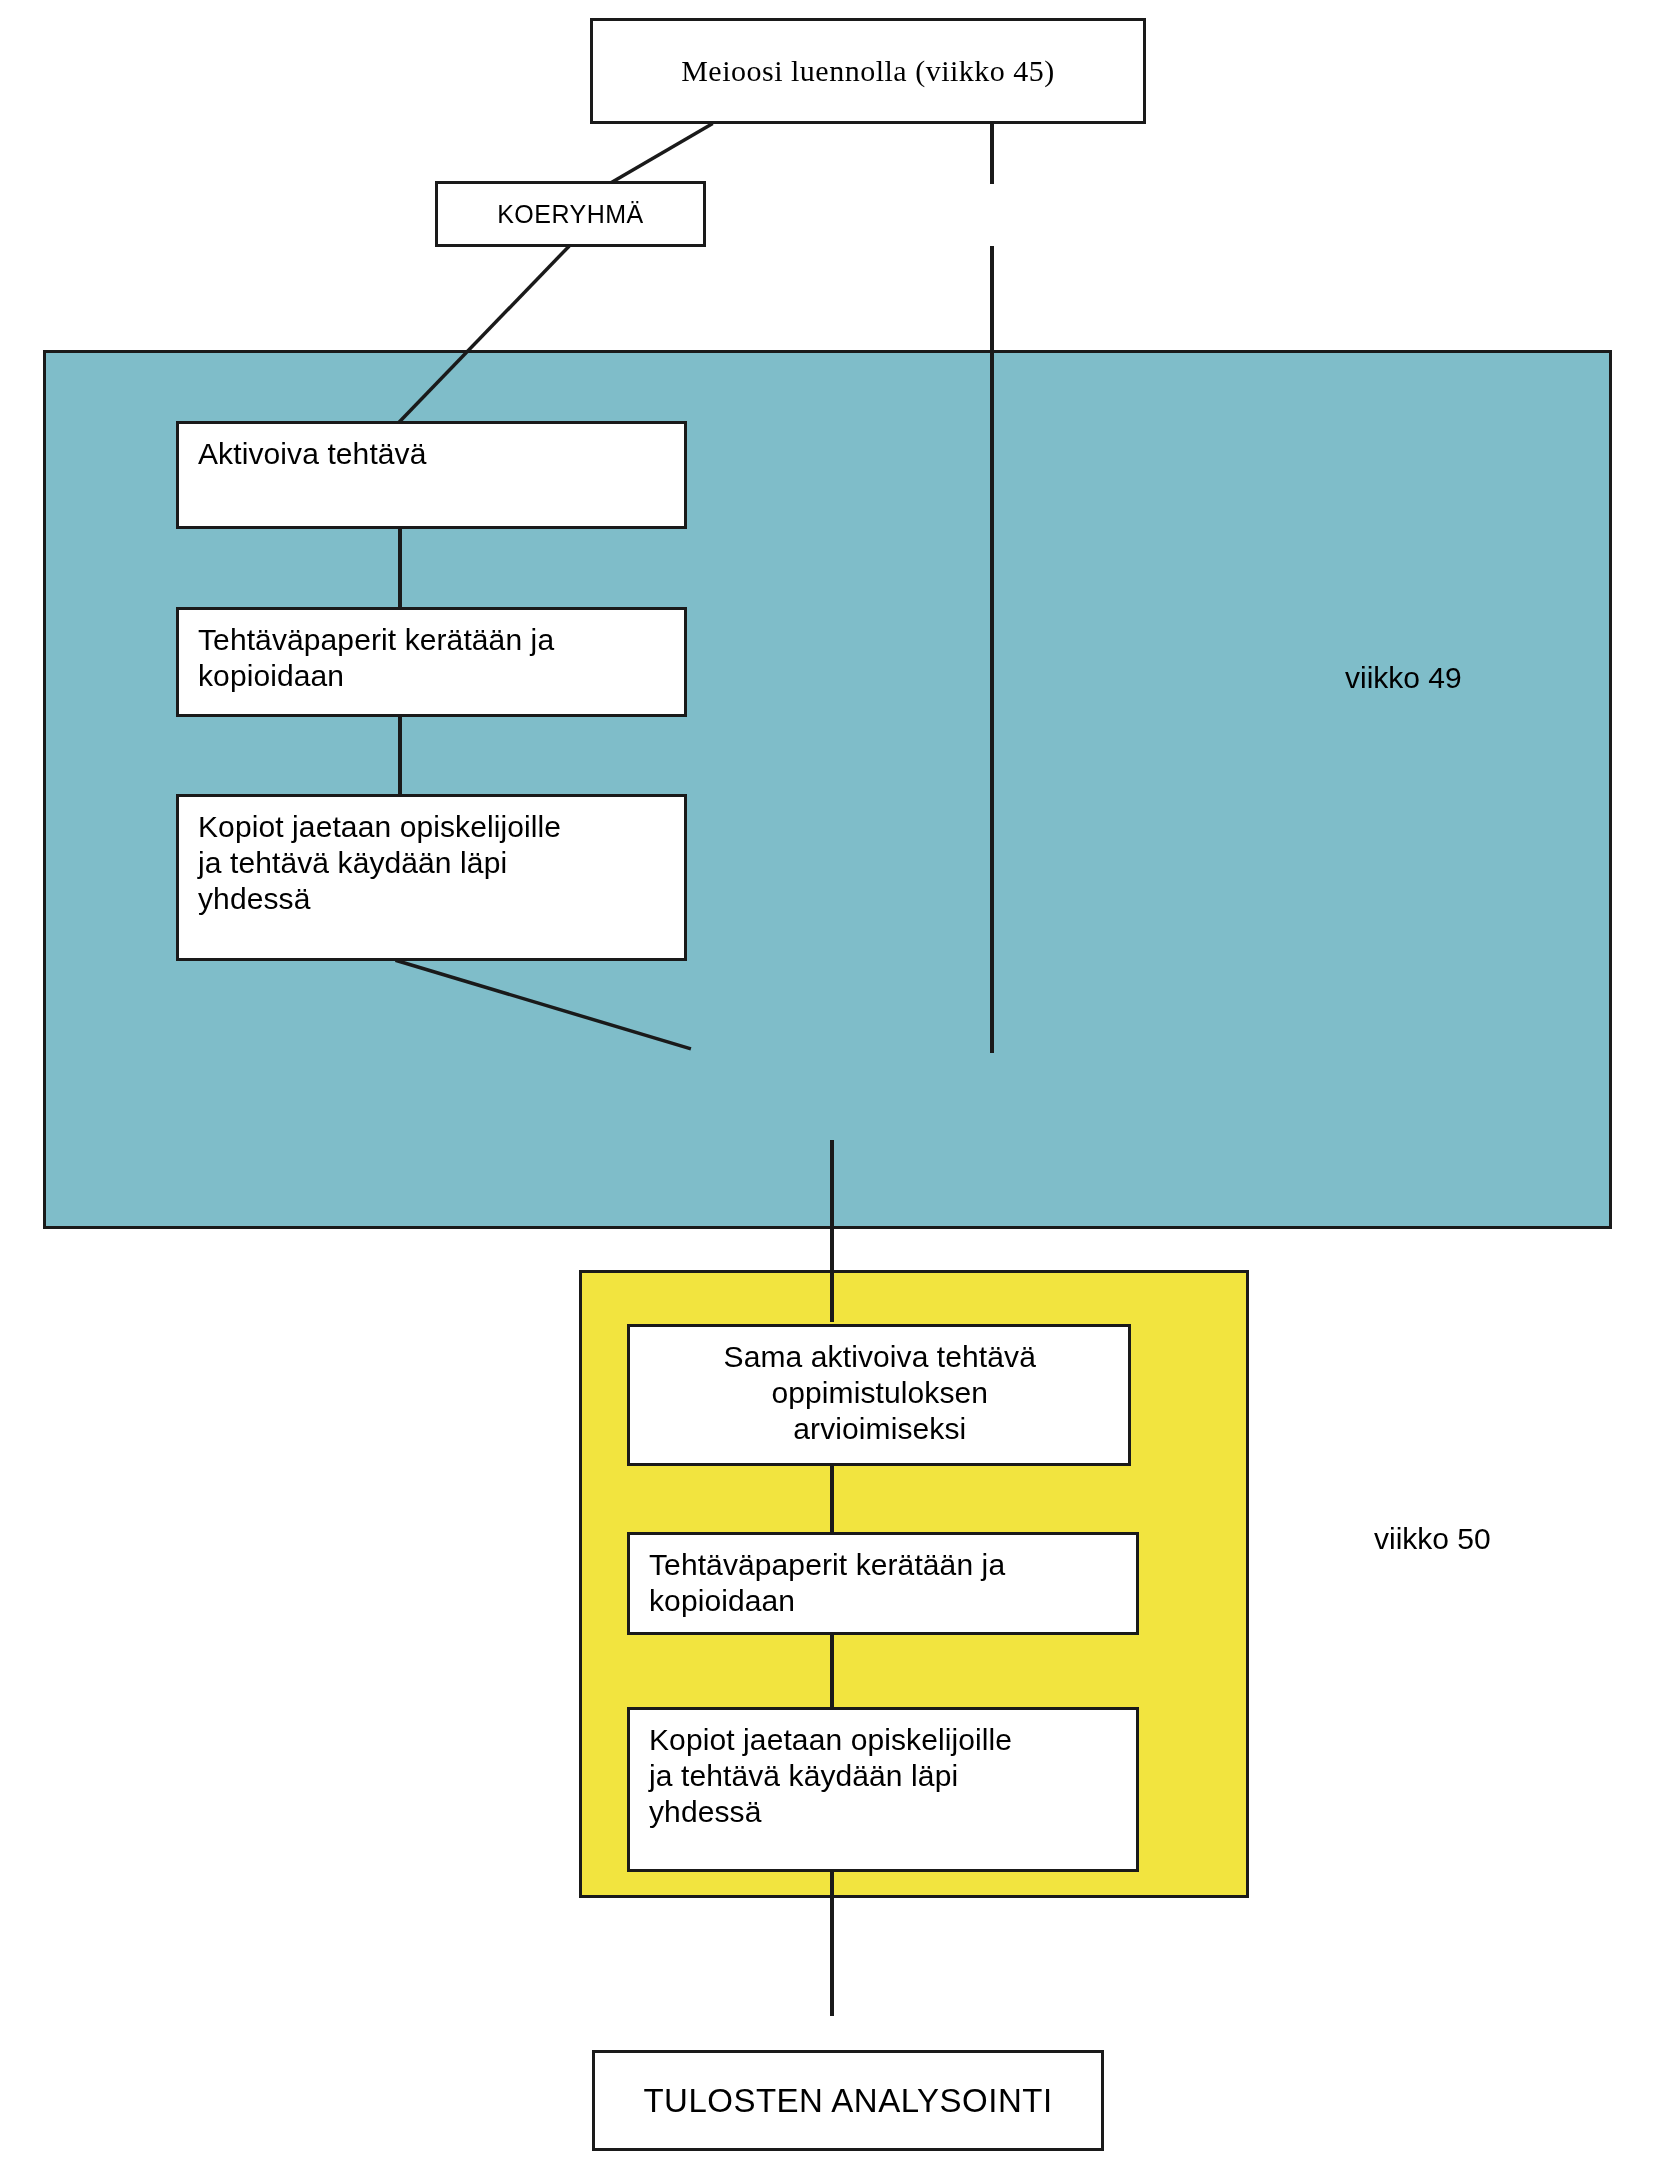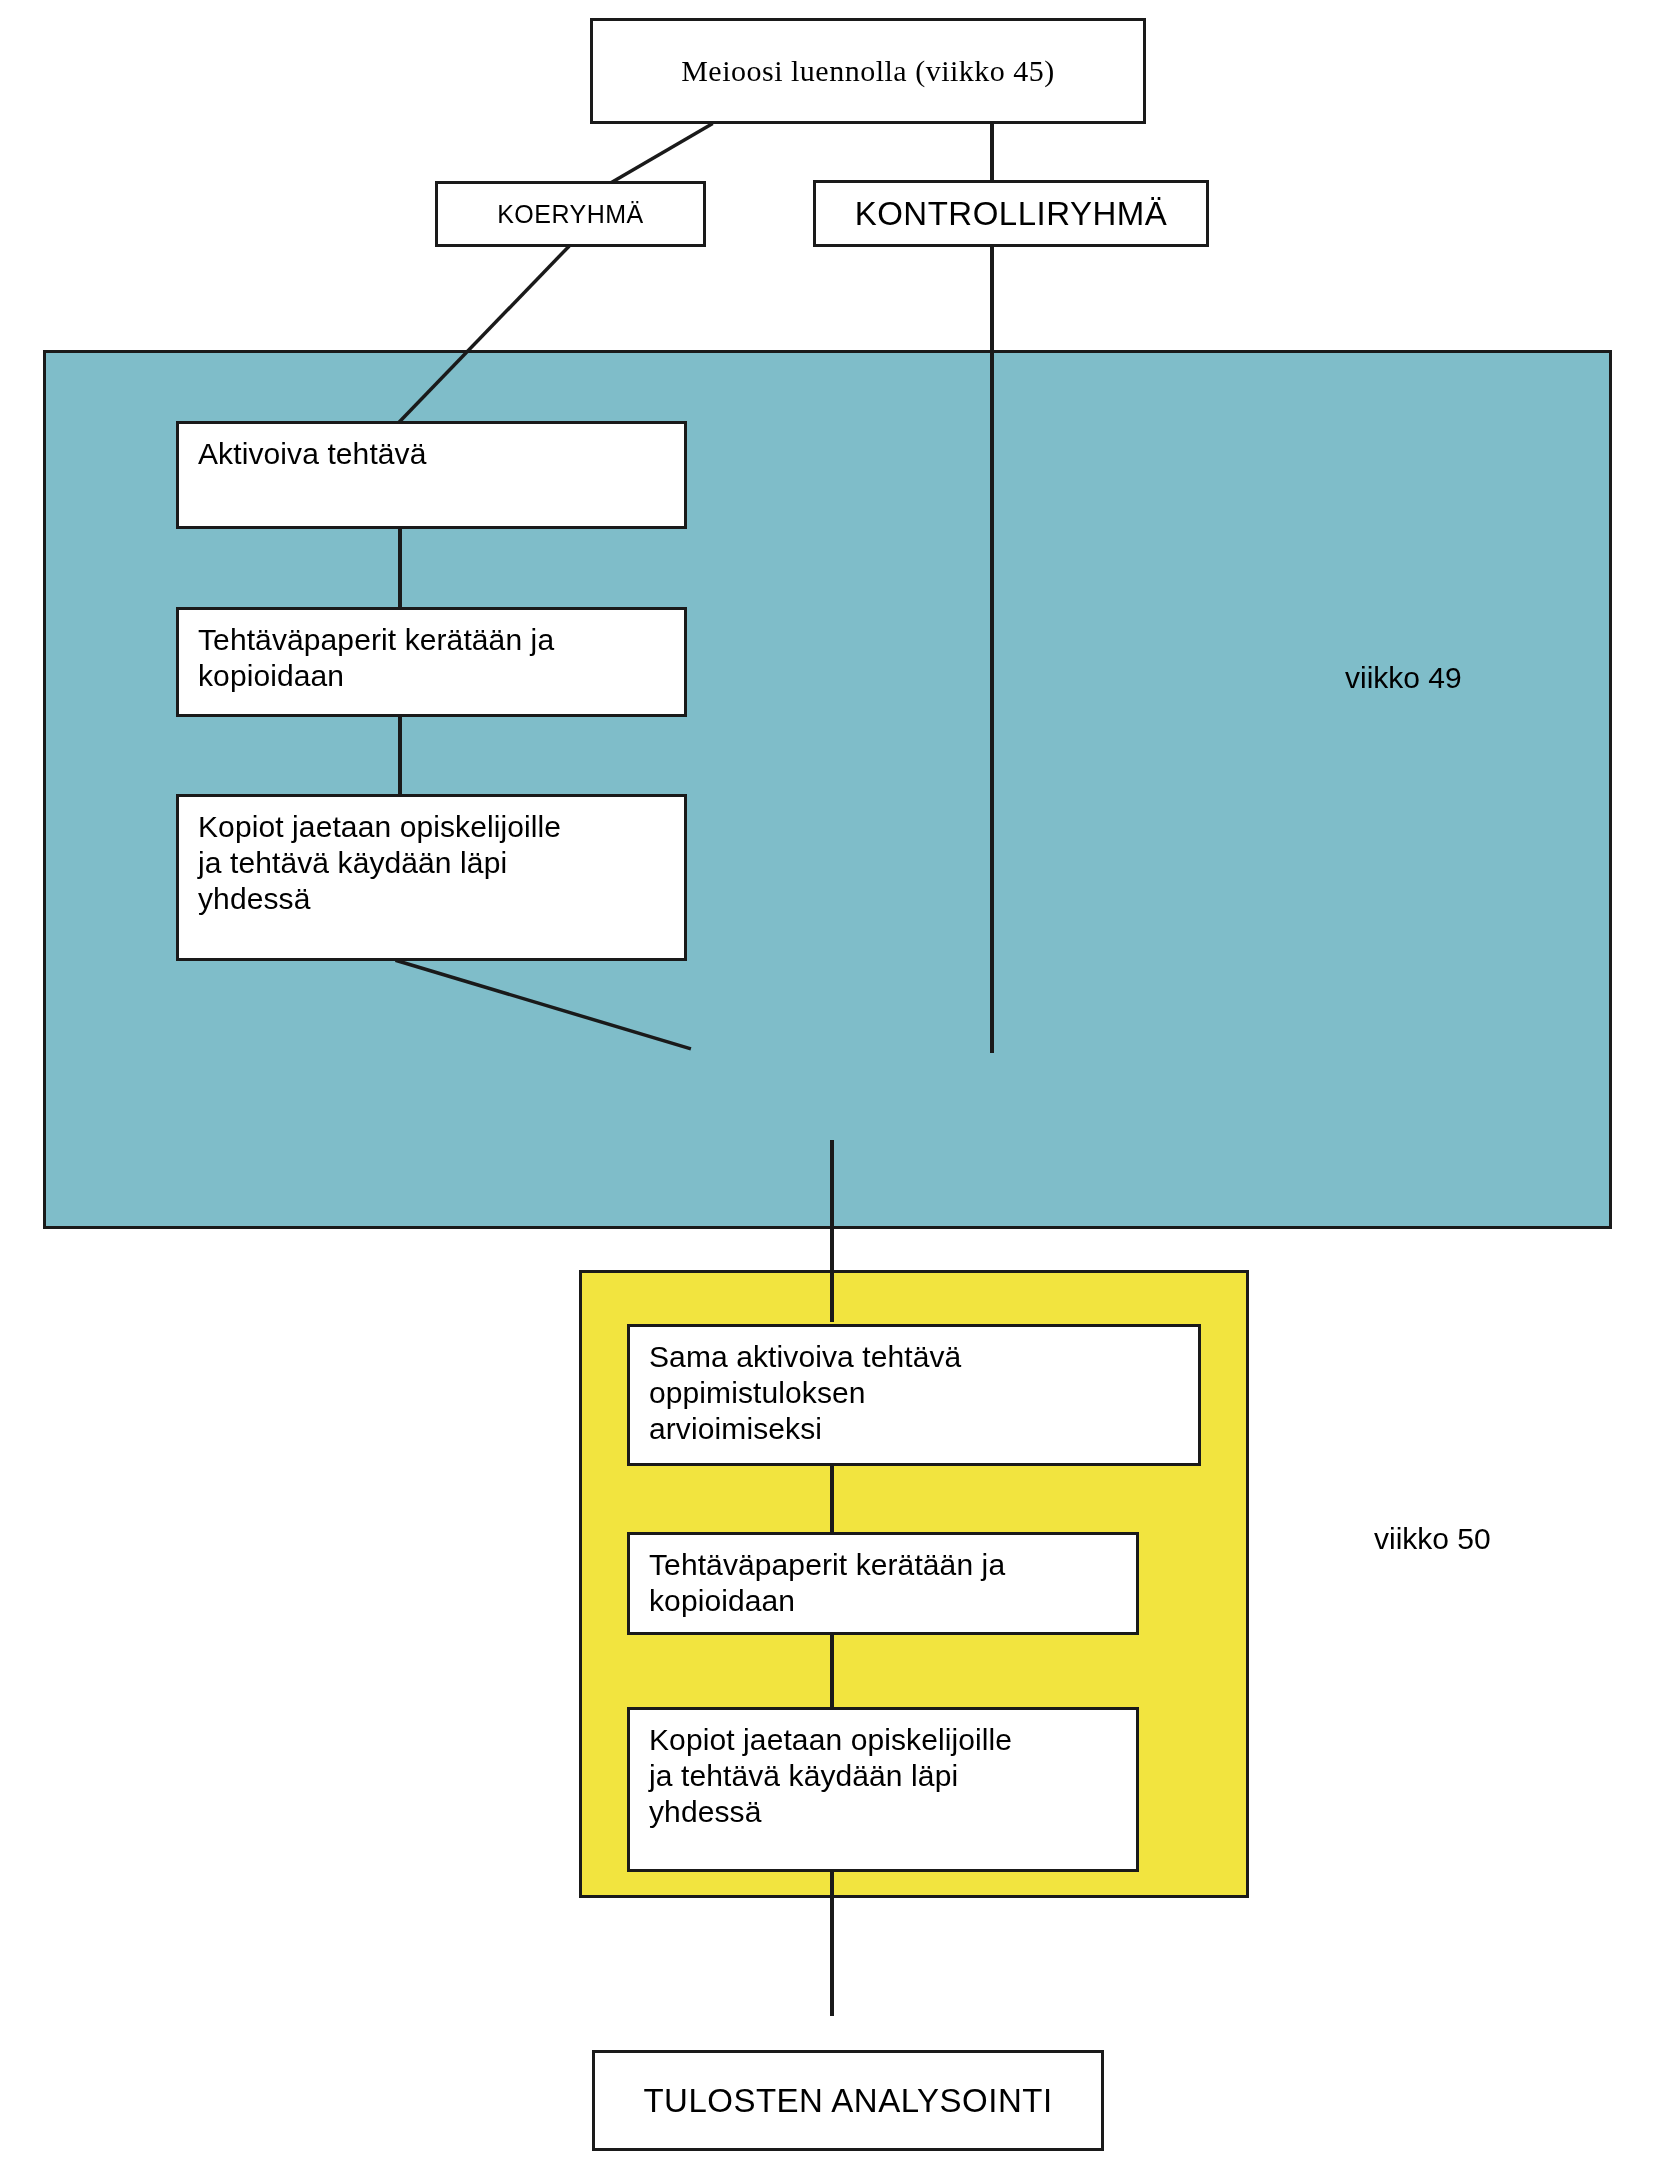--- a/index.html
+++ b/index.html
@@ -103,33 +103,32 @@
   <div class="conn vline" style="left:830px; top:1463px; height:71px;"></div>
 
   <div class="conn vline" style="left:830px; top:1633px; height:76px;"></div>
 
   <div class="conn vline" style="left:830px; top:1801px; height:215px;"></div>
 
   <div class="node upper" id="node-title" style="left:590px; top:18px; width:556px; height:106px; display:flex; align-items:center; justify-content:center; padding:0;font-family:Liberation Serif, serif;">Meioosi luennolla (viikko 45)</div>
 
   <div class="node upper" id="node-koeryhma" style="left:435px; top:181px; width:271px; height:66px; display:flex; align-items:center; justify-content:center; padding:0; font-size:25px;">KOERYHMÄ</div>
 
-  <div class="node upper" id="node-kontrolliryhma" style="left:813px; top:180px; width:396px; height:67px; display:flex; align-items:center; justify-content:center; padding:0; font-size:33px;">KONTROLLIRYHMÄ</div>
 
   <div class="node" id="node-aktivoiva" style="left:176px; top:421px; width:511px; height:108px;">Aktivoiva tehtävä</div>
 
   <div class="node" id="node-keraataan-1" style="left:176px; top:607px; width:511px; height:110px;">Tehtäväpaperit kerätään ja
 kopioidaan</div>
 
   <div class="node" id="node-kopiot-1" style="left:176px; top:794px; width:511px; height:167px;">Kopiot jaetaan opiskelijoille
 ja tehtävä käydään läpi
 yhdessä</div>
 
 
-  <div class="node" id="node-sama-aktivoiva" style="left:627px; top:1324px; width:574px; height:142px;">Sama aktivoiva tehtävä
+  <div class="node" id="node-sama-aktivoiva" style="left:627px; top:1324px; width:504px; height:142px;text-align:center;">Sama aktivoiva tehtävä
 oppimistuloksen
 arvioimiseksi</div>
 
   <div class="node" id="node-keraataan-2" style="left:627px; top:1532px; width:512px; height:103px;">Tehtäväpaperit kerätään ja
 kopioidaan</div>
 
   <div class="node" id="node-kopiot-2" style="left:627px; top:1707px; width:512px; height:165px;">Kopiot jaetaan opiskelijoille
 ja tehtävä käydään läpi
 yhdessä</div>
 

